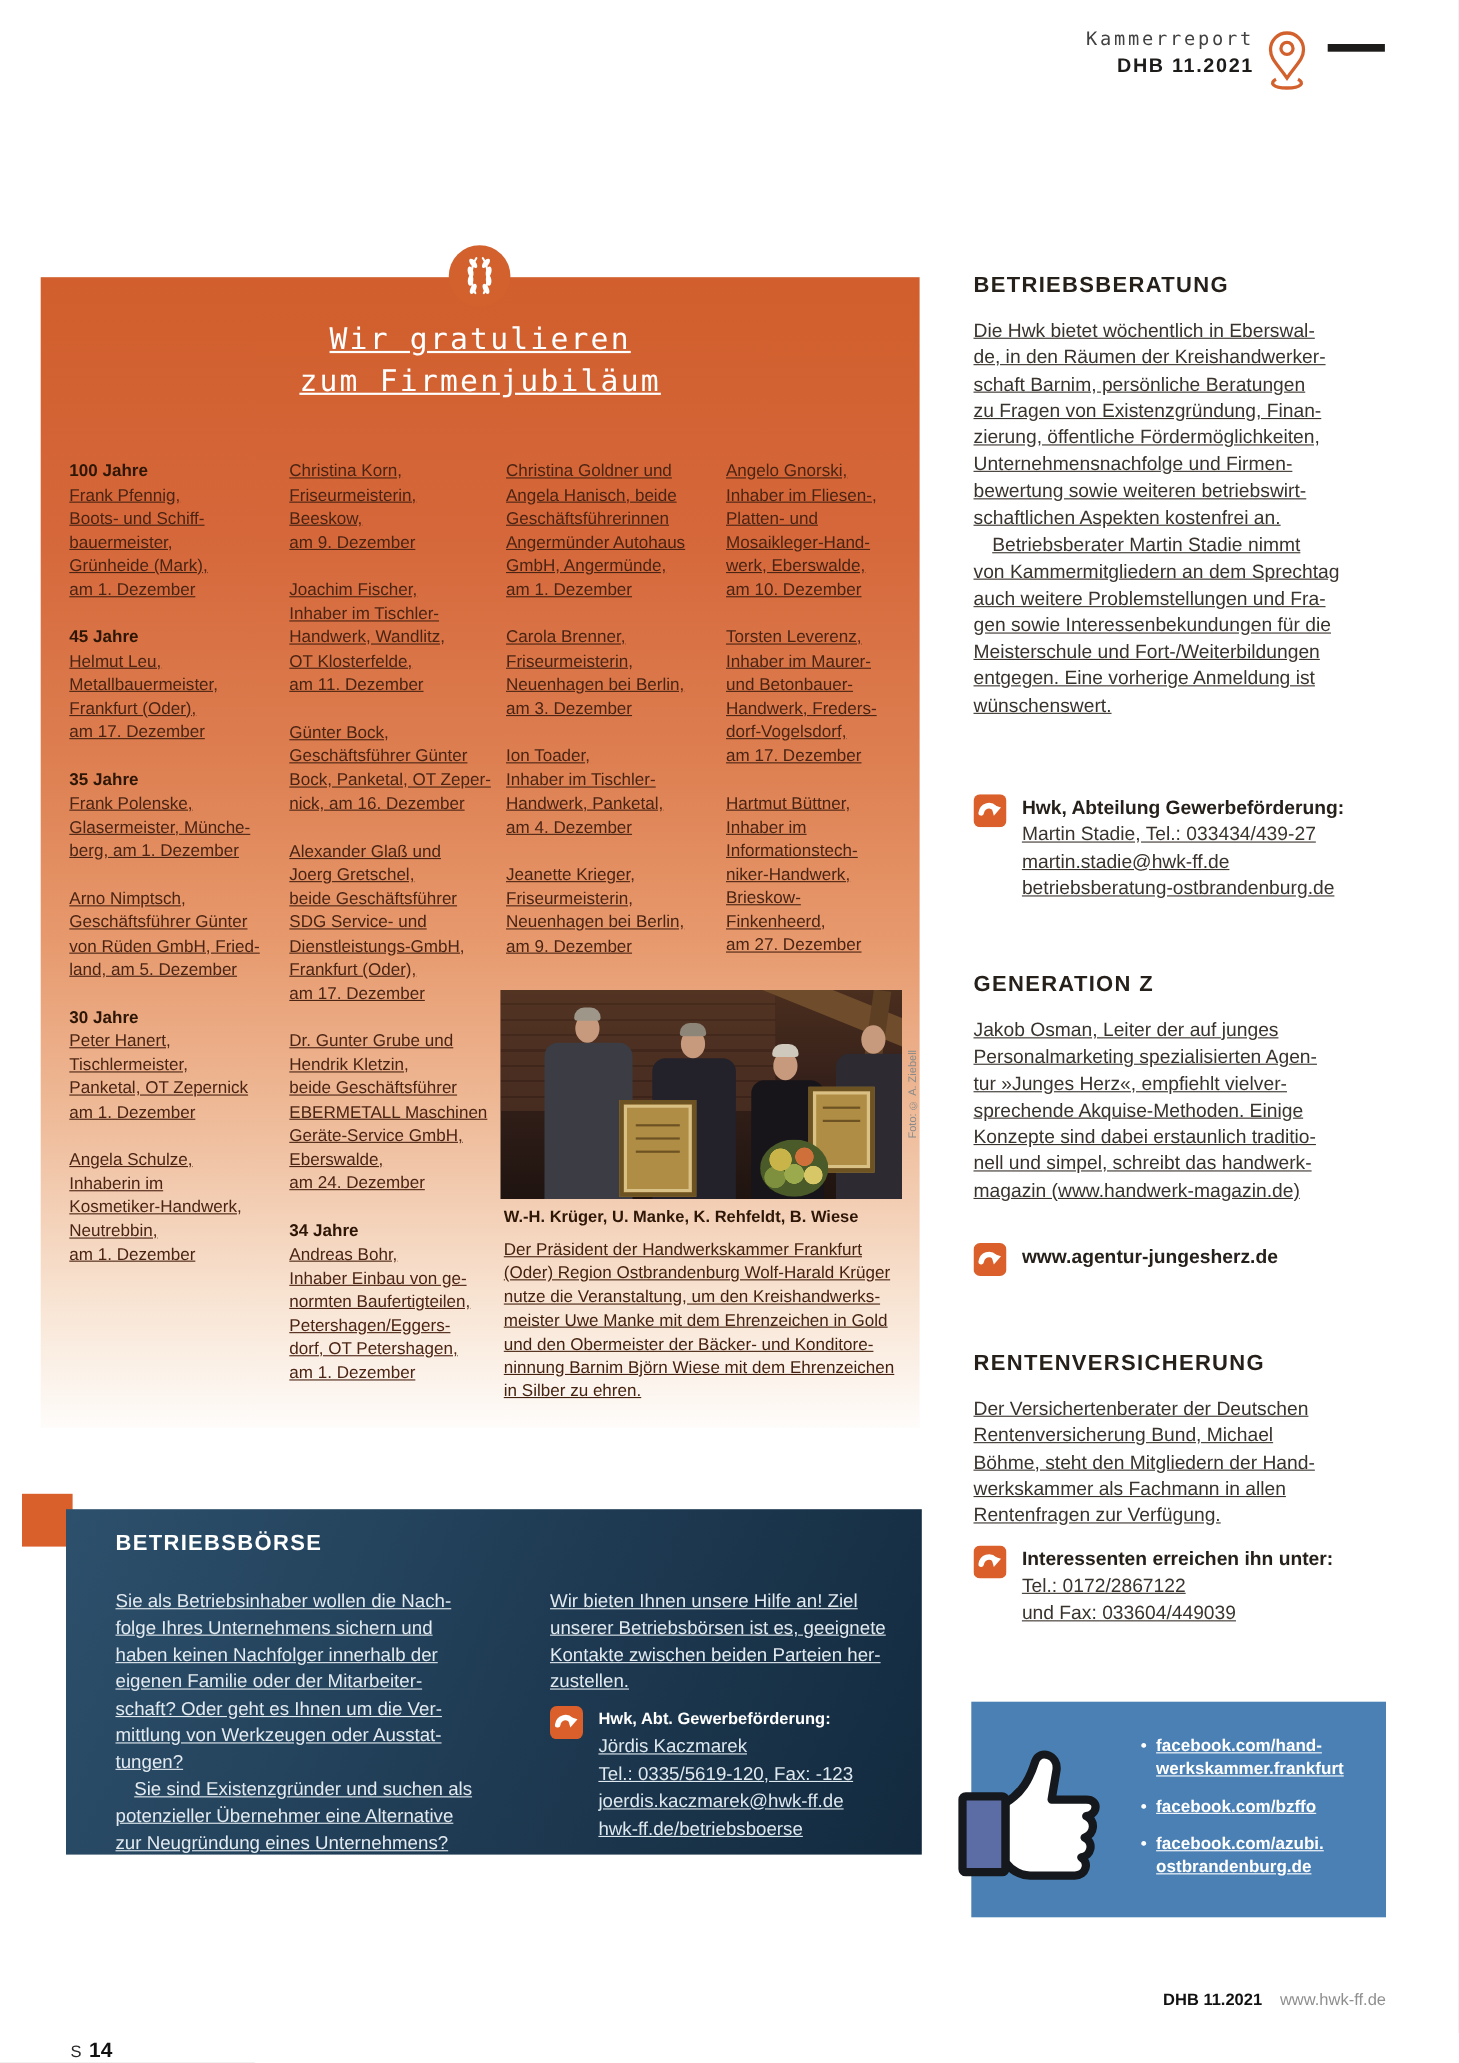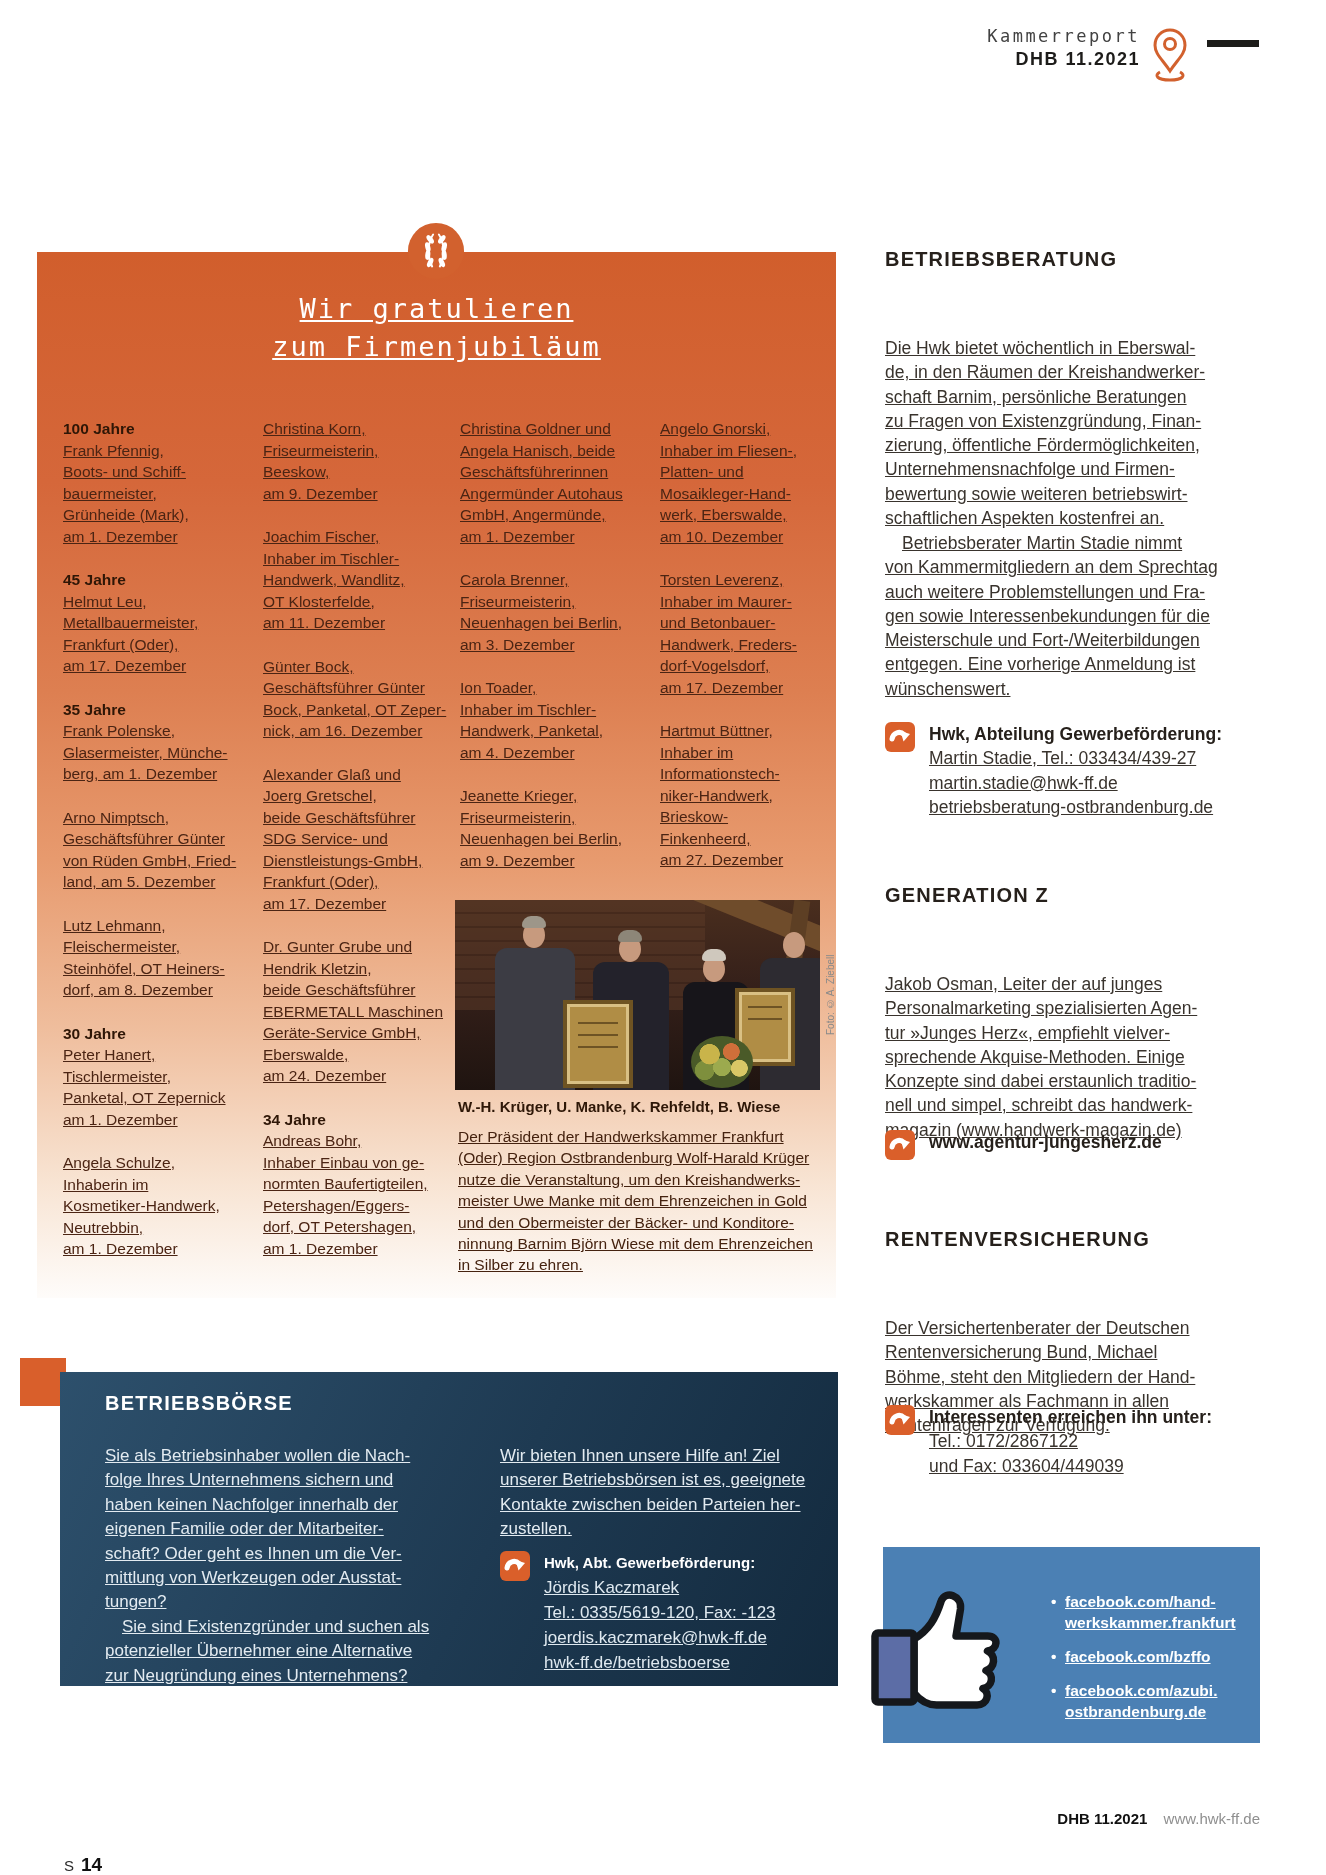--- a/index.html
+++ b/index.html
@@ -44,21 +44,21 @@
                  radial-gradient(circle at 50% 60%,#9caa4e 0 20%,transparent 21%),
                  radial-gradient(circle at 78% 62%,#d8c766 0 14%,transparent 15%),
                  radial-gradient(circle at 22% 66%,#7e8f3d 0 16%,transparent 17%),#4a5a28;}
   .credit{position:absolute;left:788px;top:648px;height:190px;writing-mode:vertical-rl;transform:rotate(180deg);
           font-size:10px;color:#8a8a8a;text-align:center;}
   .caption{position:absolute;left:421px;top:846px;width:370px;font-size:15px;font-weight:bold;color:#2e1707;}
   .article{position:absolute;left:421px;top:874px;width:368px;font-size:15.5px;line-height:21.4px;color:#45220f;}
 
   
   .sb-title{position:absolute;left:885px;width:377px;font-size:20px;font-weight:bold;letter-spacing:1.2px;color:#26201b;}
-  .sb-p{position:absolute;left:885px;width:377px;font-size:17.5px;line-height:24.3px;color:#39332d;margin-top:48px;}
+  .sb-p{position:absolute;left:885px;width:377px;font-size:17.5px;line-height:24.3px;color:#39332d;}
   .indent{text-indent:17px;}
   .contact{position:absolute;display:flex;gap:14px;align-items:flex-start;}
   .contact .ico{flex:0 0 auto;}
   .cbold{font-size:17.5px;font-weight:bold;color:#26201b;line-height:24px;}
   .clines{font-size:17.5px;line-height:24.5px;color:#39332d;}
 
   
   .tab{position:absolute;left:20px;top:1358px;width:46px;height:48px;background:#d95f2b;}
   .boerse{position:absolute;left:60px;top:1372px;width:778px;height:314px;
           background:linear-gradient(115deg,#2d506c 0%,#1e3a52 55%,#132a3e 100%);}
@@ -66,21 +66,21 @@
   .bo-col{position:absolute;top:72px;font-size:17px;line-height:24.4px;color:#e3ebf1;}
   .bo-left{left:45px;width:355px;}
   .bo-right{left:440px;width:320px;}
   .bo-contact{margin-top:9px;display:flex;gap:14px;align-items:flex-start;}
   .bo-cbold{font-size:15px;font-weight:bold;color:#ffffff;line-height:24px;}
   .bo-clines{font-size:17px;line-height:25px;color:#dfe9f0;}
 
   
   .fb{position:absolute;left:883px;top:1547px;width:377px;height:196px;background:#4b80b4;}
   .fb-thumb{position:absolute;left:-20px;top:26px;}
-  .fb-links{position:absolute;left:150px;top:26px;width:220px;margin:18px;padding:0;list-style:none;}
+  .fb-links{position:absolute;left:150px;top:26px;width:220px;margin:4px;padding:0;list-style:none;}
   .fb-links li{position:relative;padding-left:14px;margin-bottom:13px;
                font-size:15.5px;line-height:21px;font-weight:bold;color:#ffffff;}
   .fb-links li::before{content:"•";position:absolute;left:0;top:0;}
 
   
   .ft-left{position:absolute;left:64px;top:1806px;color:#2a2a2a;margin-top:48px;}
   .ft-s{font-size:15px;}
   .ft-num{font-size:19px;font-weight:bold;color:#111;margin-left:7px;}
   .ft-right{position:absolute;left:885px;top:1810px;width:375px;text-align:right;font-size:15px;}
   .ft-issue{font-weight:bold;color:#111;}
@@ -145,26 +145,20 @@
           <div class="jub-h">35 Jahre</div>
           <div class="prelines">Frank Polenske,
 Glasermeister, Münche-
 berg, am 1. Dezember</div>
         </div>
       <div class="jblock">
           <div class="prelines">Arno Nimptsch,
 Geschäftsführer Günter
 von Rüden GmbH, Fried-
 land, am 5. Dezember</div>
-        </div>
-      <div class="jblock">
-          <div class="prelines">Lutz Lehmann,
-Fleischermeister,
-Steinhöfel, OT Heiners-
-dorf, am 8. Dezember</div>
         </div>
       <div class="jblock">
           <div class="jub-h">30 Jahre</div>
           <div class="prelines">Peter Hanert,
 Tischlermeister,
 Panketal, OT Zepernick
 am 1. Dezember</div>
         </div>
       <div class="jblock">
           <div class="prelines">Angela Schulze,

